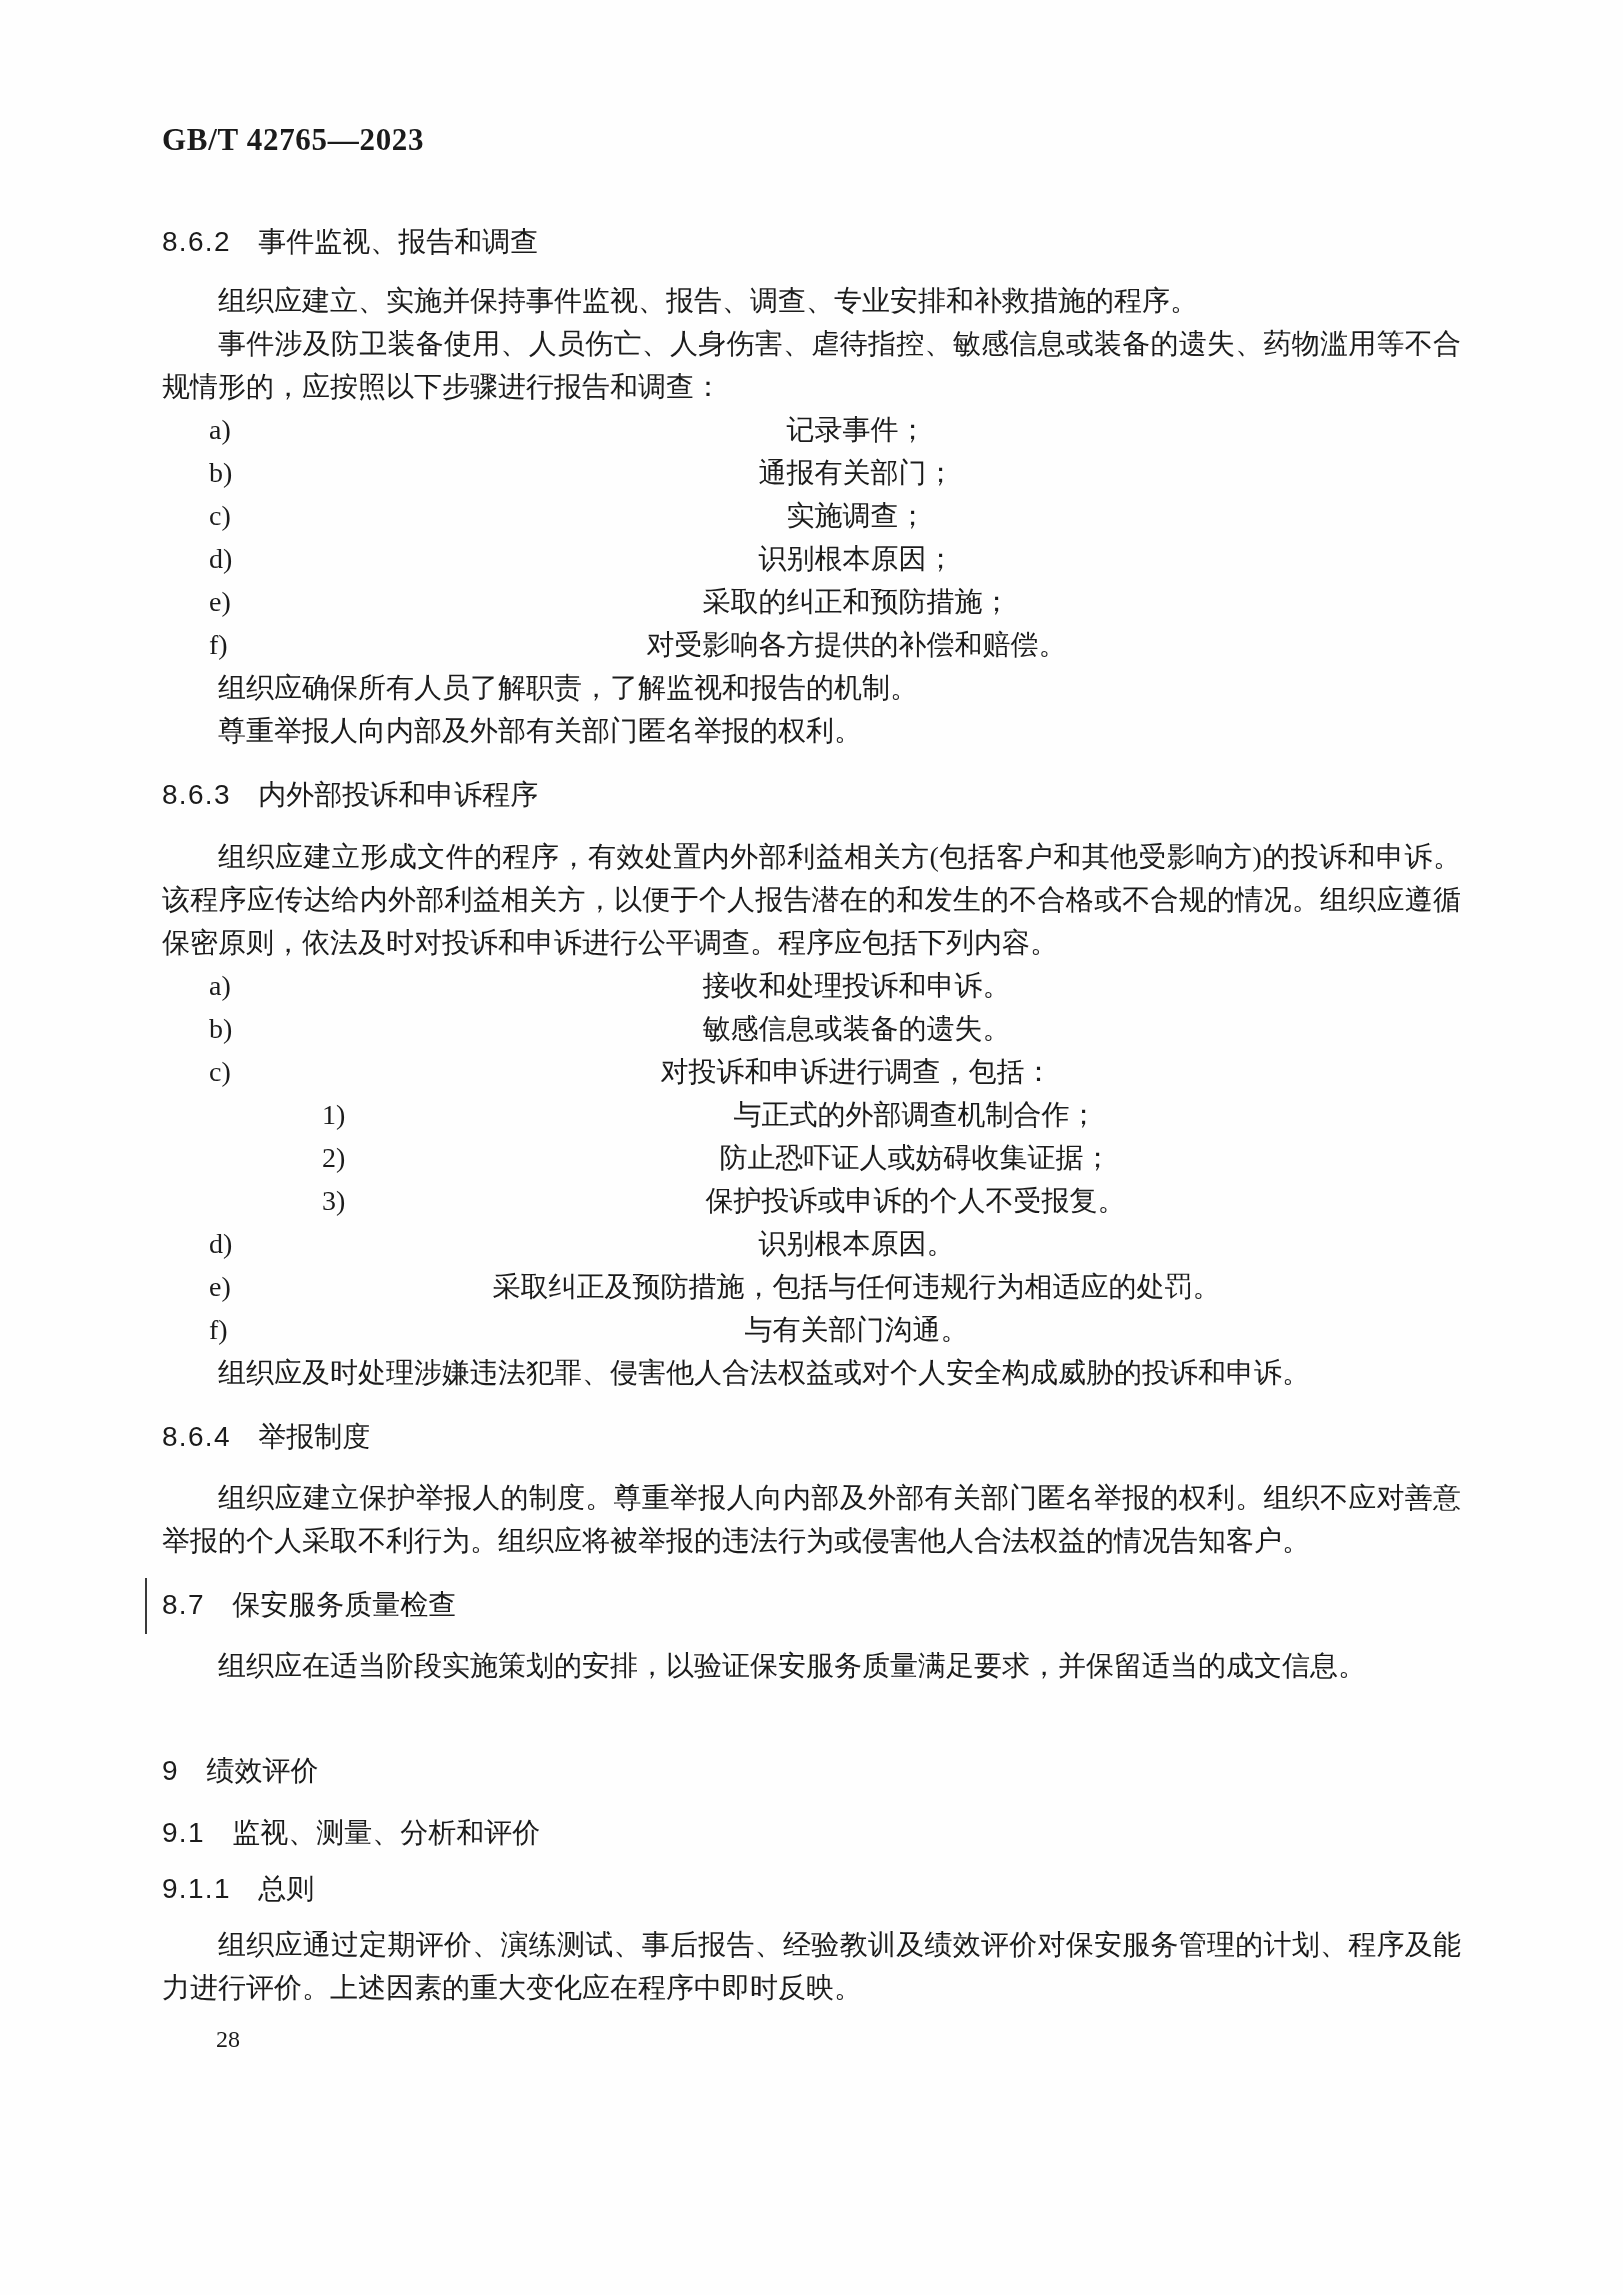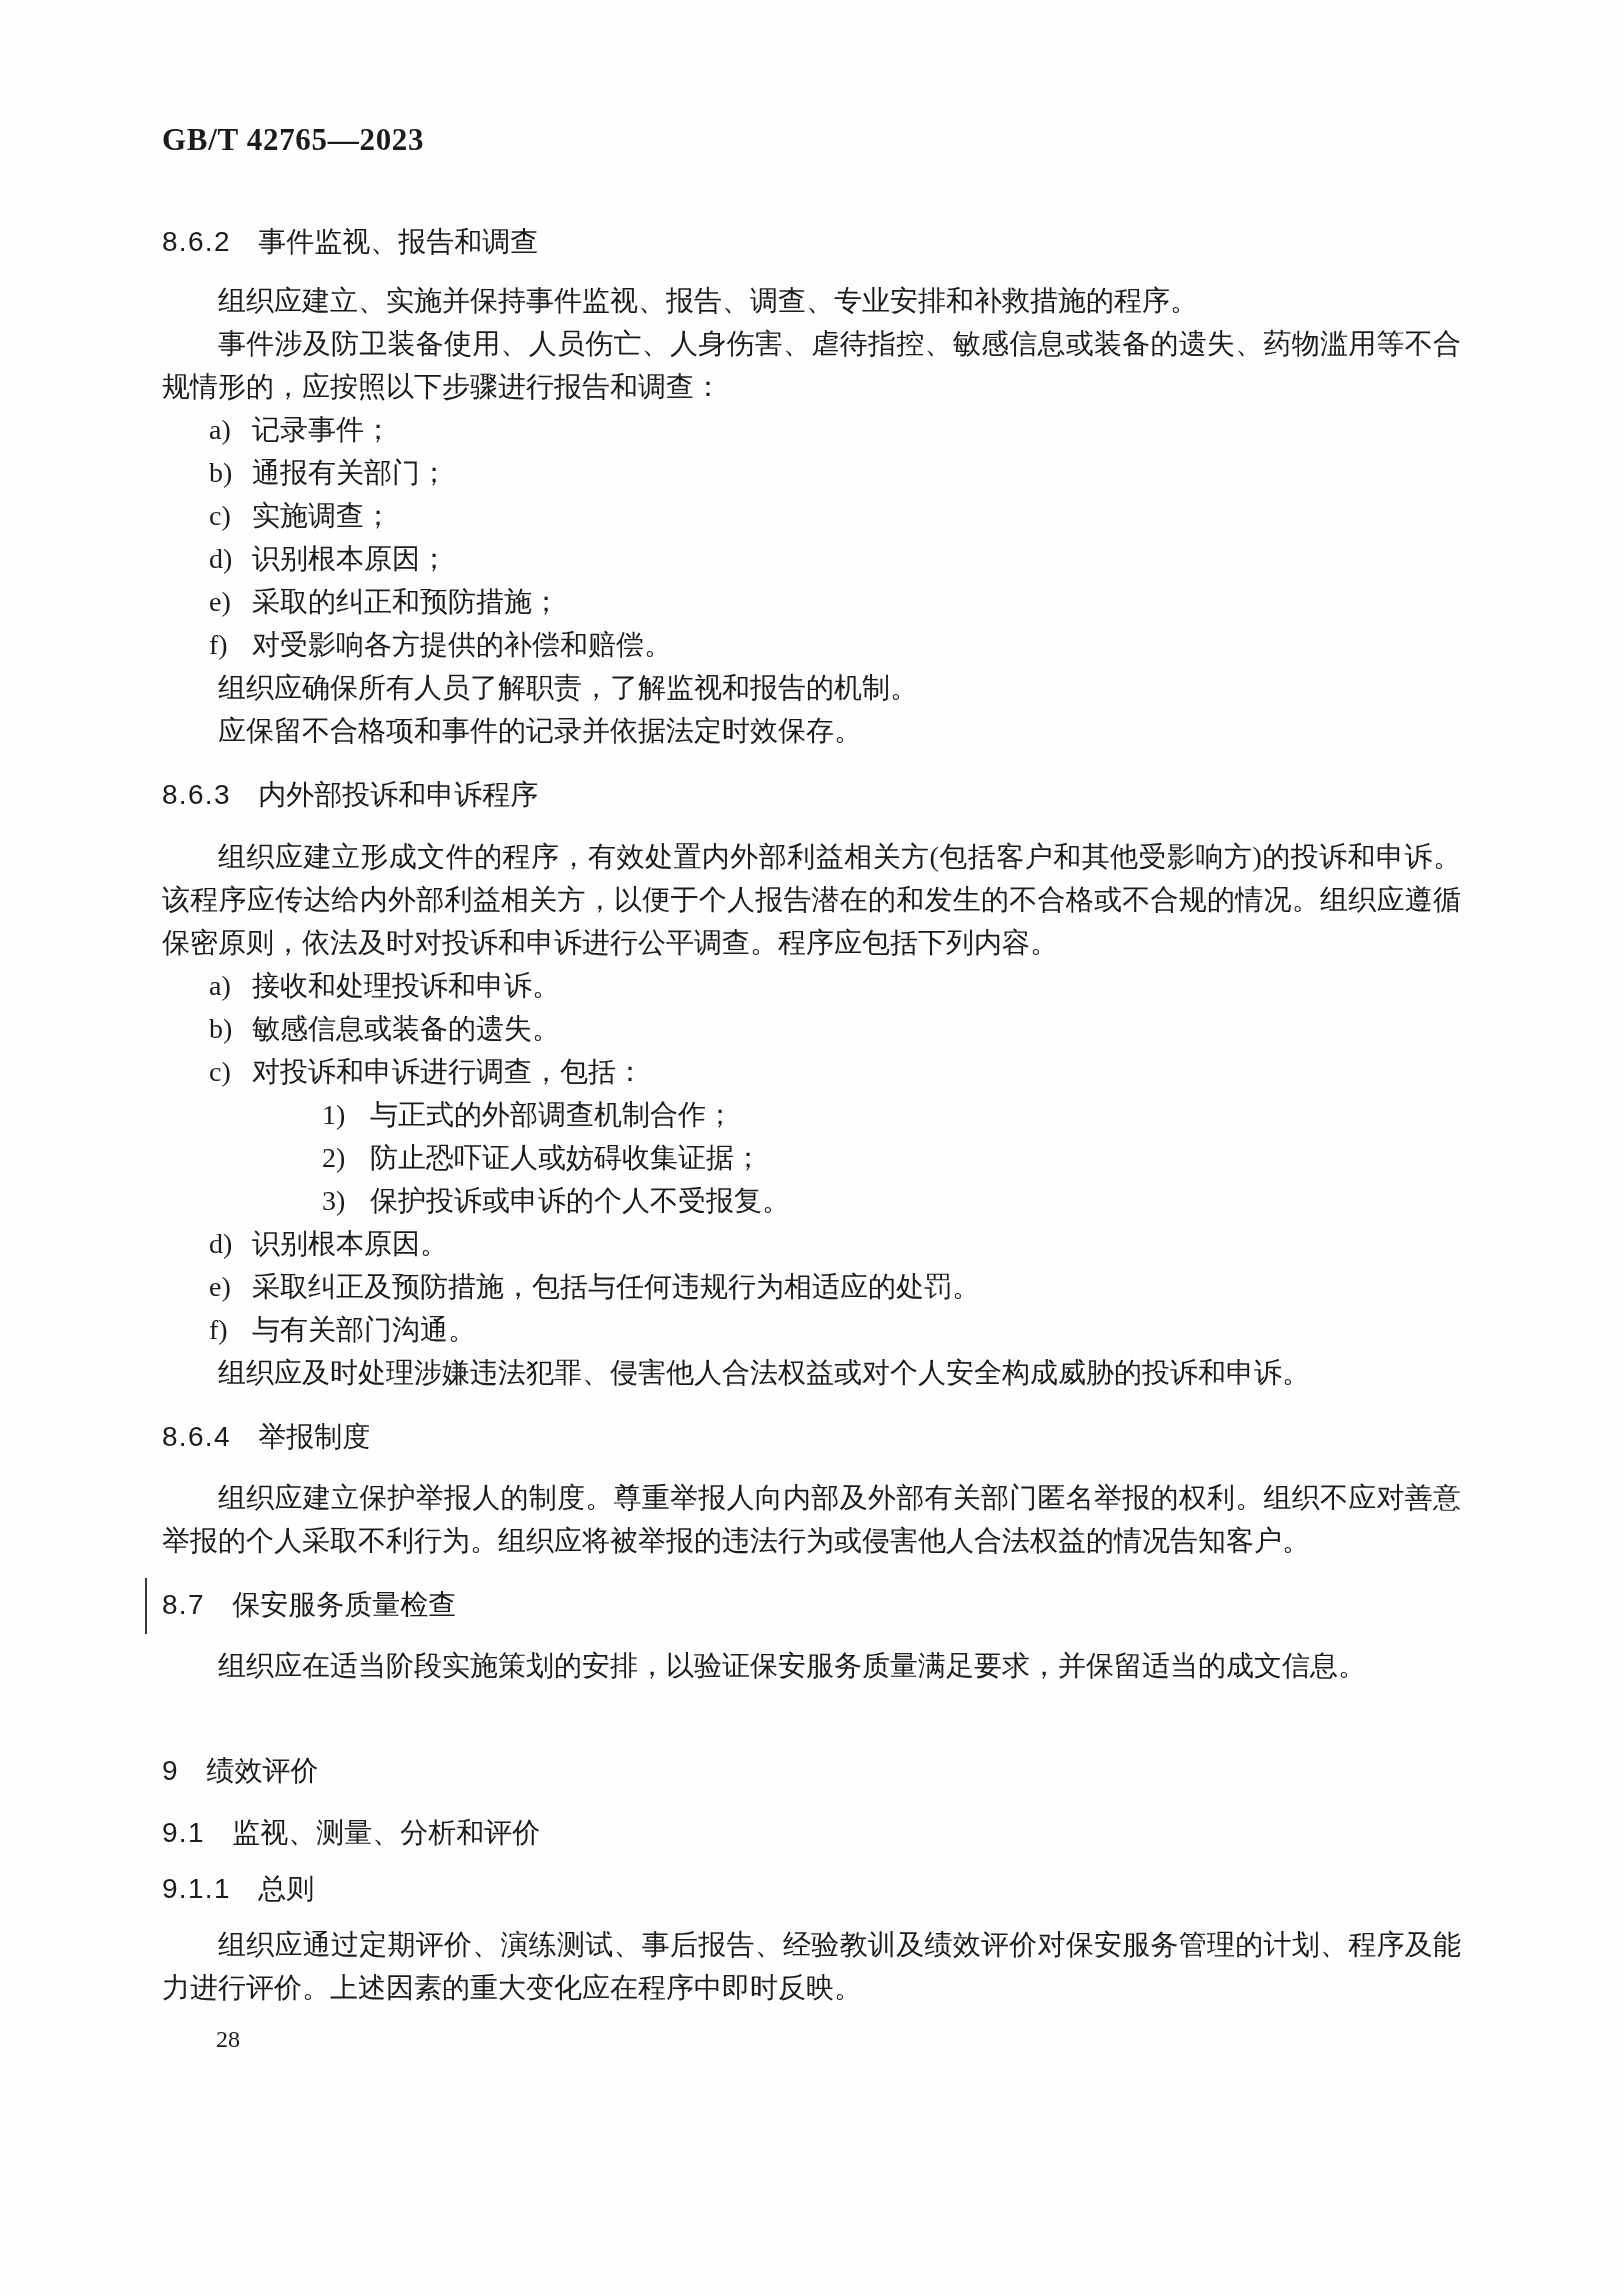--- a/index.html
+++ b/index.html
@@ -41,21 +41,21 @@
     display:flex;
     align-items:baseline;
   }
   .li .marker{
     flex:0 0 auto;
     width:43px;
     margin-left:47px;
     font-family:"Liberation Serif","DejaVu Serif",serif;
   }
   .li.l2 .marker{margin-left:160px;width:48px;}
-  .li .txt{flex:1 1 auto;}
+  .li .txt{flex:1 1 auto;text-align:center;}
   .change-bar{
     position:absolute;
     left:-17px;top:-5.2px;
     width:2px;height:56px;
     background:#3a3a3a;
   }
   .page-num{
     margin-top:9.2px;
     margin-left:54px;
     font-size:24px;
@@ -95,21 +95,21 @@
   <div class="li">
     <span class="marker">e)</span>
       <span class="txt">采取的纠正和预防措施；</span>
   </div>
   <div class="li">
     <span class="marker">f)</span>
       <span class="txt">对受影响各方提供的补偿和赔偿。</span>
   </div>
 
   <p class="para">组织应确保所有人员了解职责，了解监视和报告的机制。</p>
-  <p class="para">应保留不合格项和事件的记录并依据法定时效保存。</p>
+  <p class="para">尊重举报人向内部及外部有关部门匿名举报的权利。</p>
 
   <div class="clause">
     <span class="num">8.6.3</span><span>内外部投诉和申诉程序</span>
   </div>
 
   <p class="para">组织应建立形成文件的程序，有效处置内外部利益相关方(包括客户和其他受影响方)的投诉和申诉。该程序应传达给内外部利益相关方，以便于个人报告潜在的和发生的不合格或不合规的情况。组织应遵循保密原则，依法及时对投诉和申诉进行公平调查。程序应包括下列内容。</p>
 
   <div class="li">
     <span class="marker">a)</span>
       <span class="txt">接收和处理投诉和申诉。</span>

